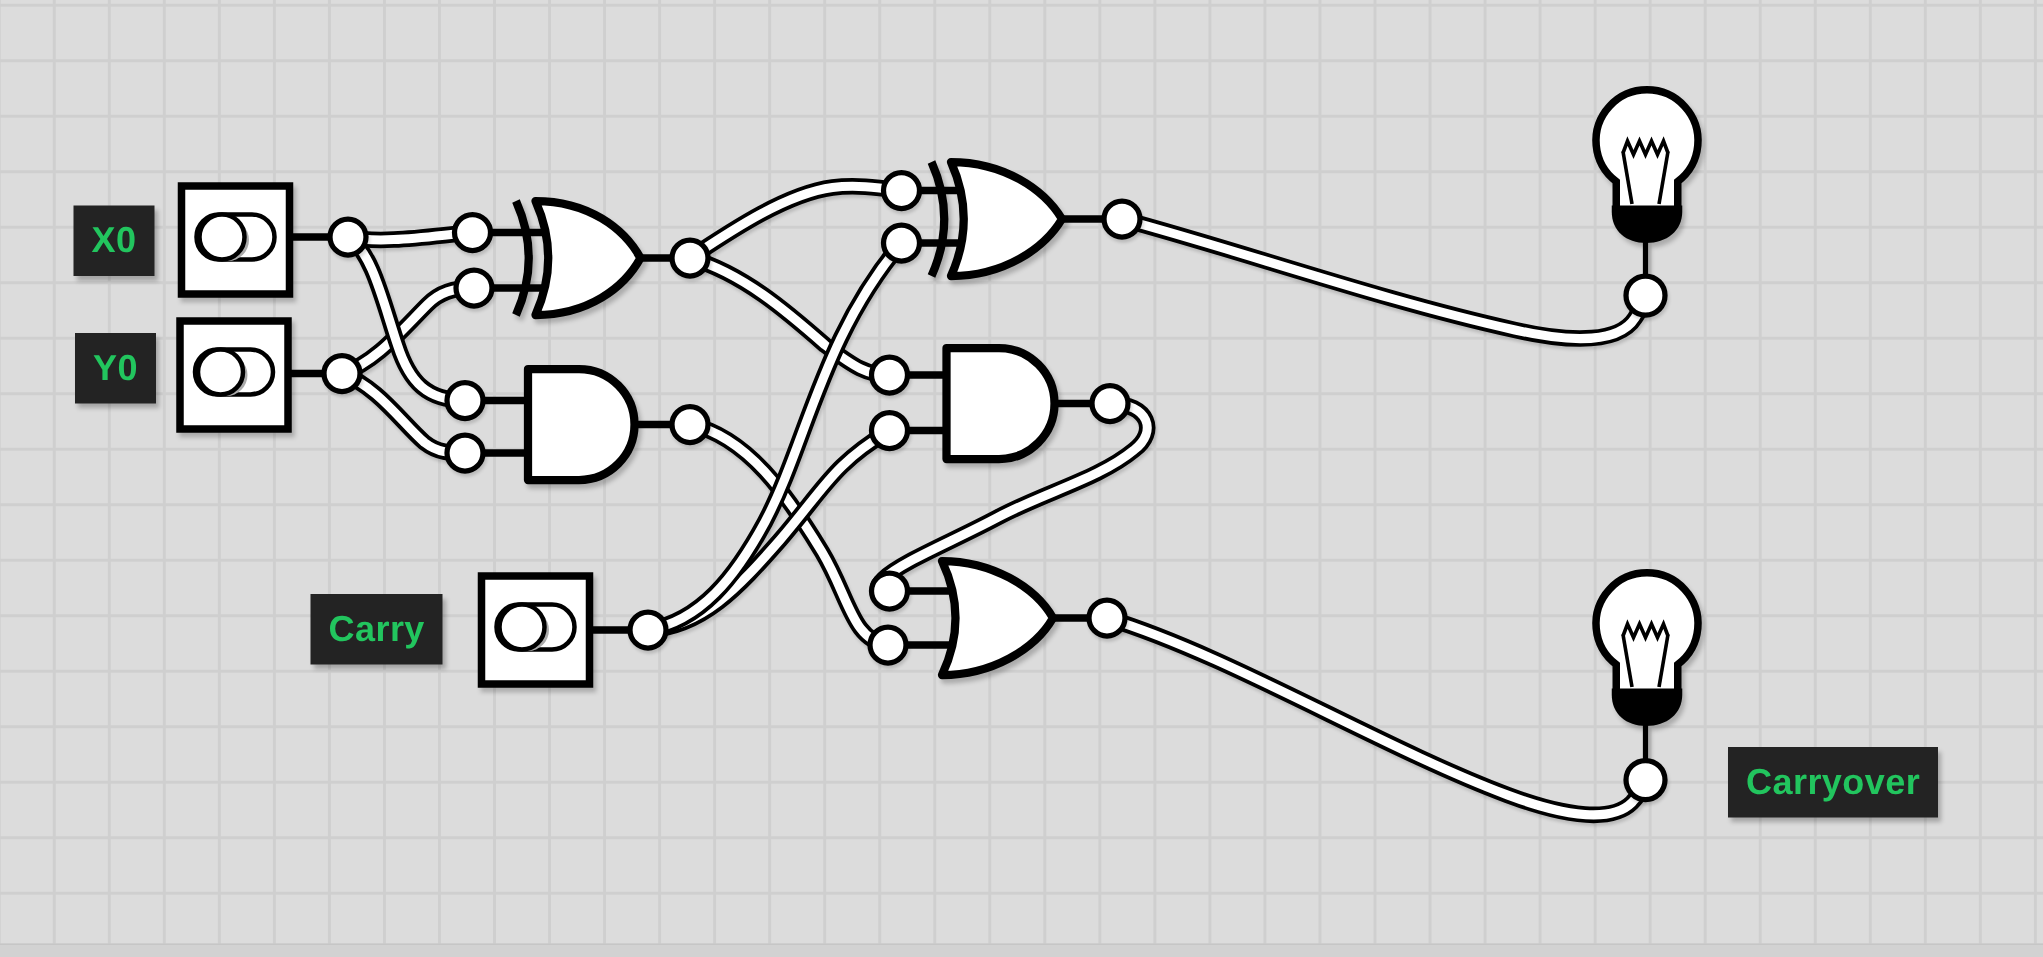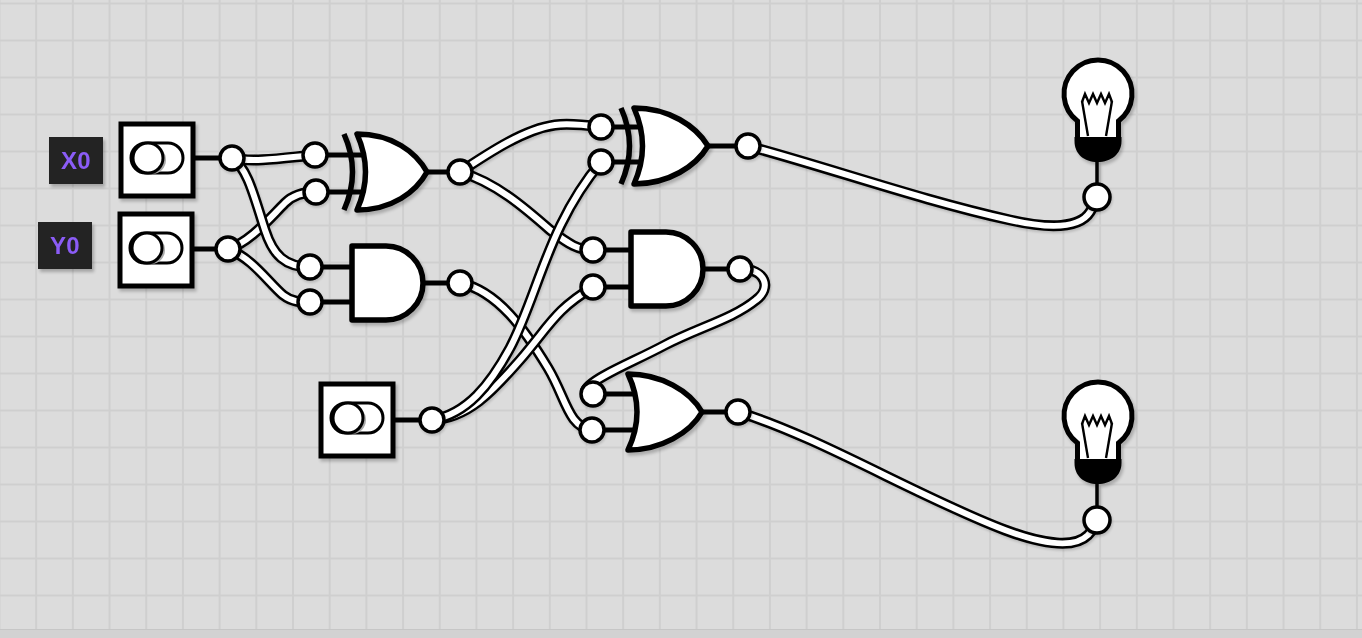--- a/index.html
+++ b/index.html
@@ -14,29 +14,29 @@
     background-size:36.7px 37px;
     background-position:-1.5px 2.5px;
     font-family:"Liberation Sans",sans-serif;
   }
   .bottom-edge{
     position:absolute;left:0;top:629px;width:1362px;height:9px;
     background:#d2d2d2;border-top:1px solid #c6c6c6;
   }
   .badge{
     position:absolute;
-    background:#232323;color:#8b5cf6;
+    background:#232323;color:#22c55e;
     font-weight:700;font-size:24px;line-height:1;
     padding:12px 12px 11px 12px;
     letter-spacing:.3px;
     box-shadow:2px 3px 3px rgba(0,0,0,.25);
     white-space:nowrap;
   }
   .badge-x0{left:49px;top:137px;}
-  .badge-y0{left:38px;top:222px;}
+  .badge-y0{left:50px;top:222px;}
   .badge-carry{left:207px;top:396px;}
   .badge-sum{left:1164px;top:134px;}
   .badge-carryover{left:1152px;top:498px;}
   svg.circuit{position:absolute;left:0;top:0;}
   .wire-o{fill:none;stroke:#000;stroke-width:11;stroke-linecap:round;}
   .wire-i{fill:none;stroke:#fff;stroke-width:6;stroke-linecap:round;}
   .stub{stroke:#000;stroke-width:5;}
   .gate{fill:#fff;stroke:#000;stroke-width:5.5;stroke-linejoin:round;}
   .xarc{fill:none;stroke:#000;stroke-width:5.5;stroke-linecap:butt;}
   .node{fill:#fff;stroke:#000;stroke-width:3.5;}
@@ -232,15 +232,17 @@
       <circle class="node" cx="592" cy="430" r="12"></circle>
       <circle class="node" cx="738" cy="412" r="12"></circle>
 
       <circle class="node" cx="1097" cy="197" r="13"></circle>
       <circle class="node" cx="1097" cy="520" r="13"></circle>
     </g>
   </svg>
 
   <div class="badge badge-x0">X0</div>
   <div class="badge badge-y0">Y0</div>
+  <div class="badge badge-carry">Carry</div>
+  <div class="badge badge-carryover">Carryover</div>
 
   <div class="bottom-edge"></div>
 </div>
 
 </body></html>

